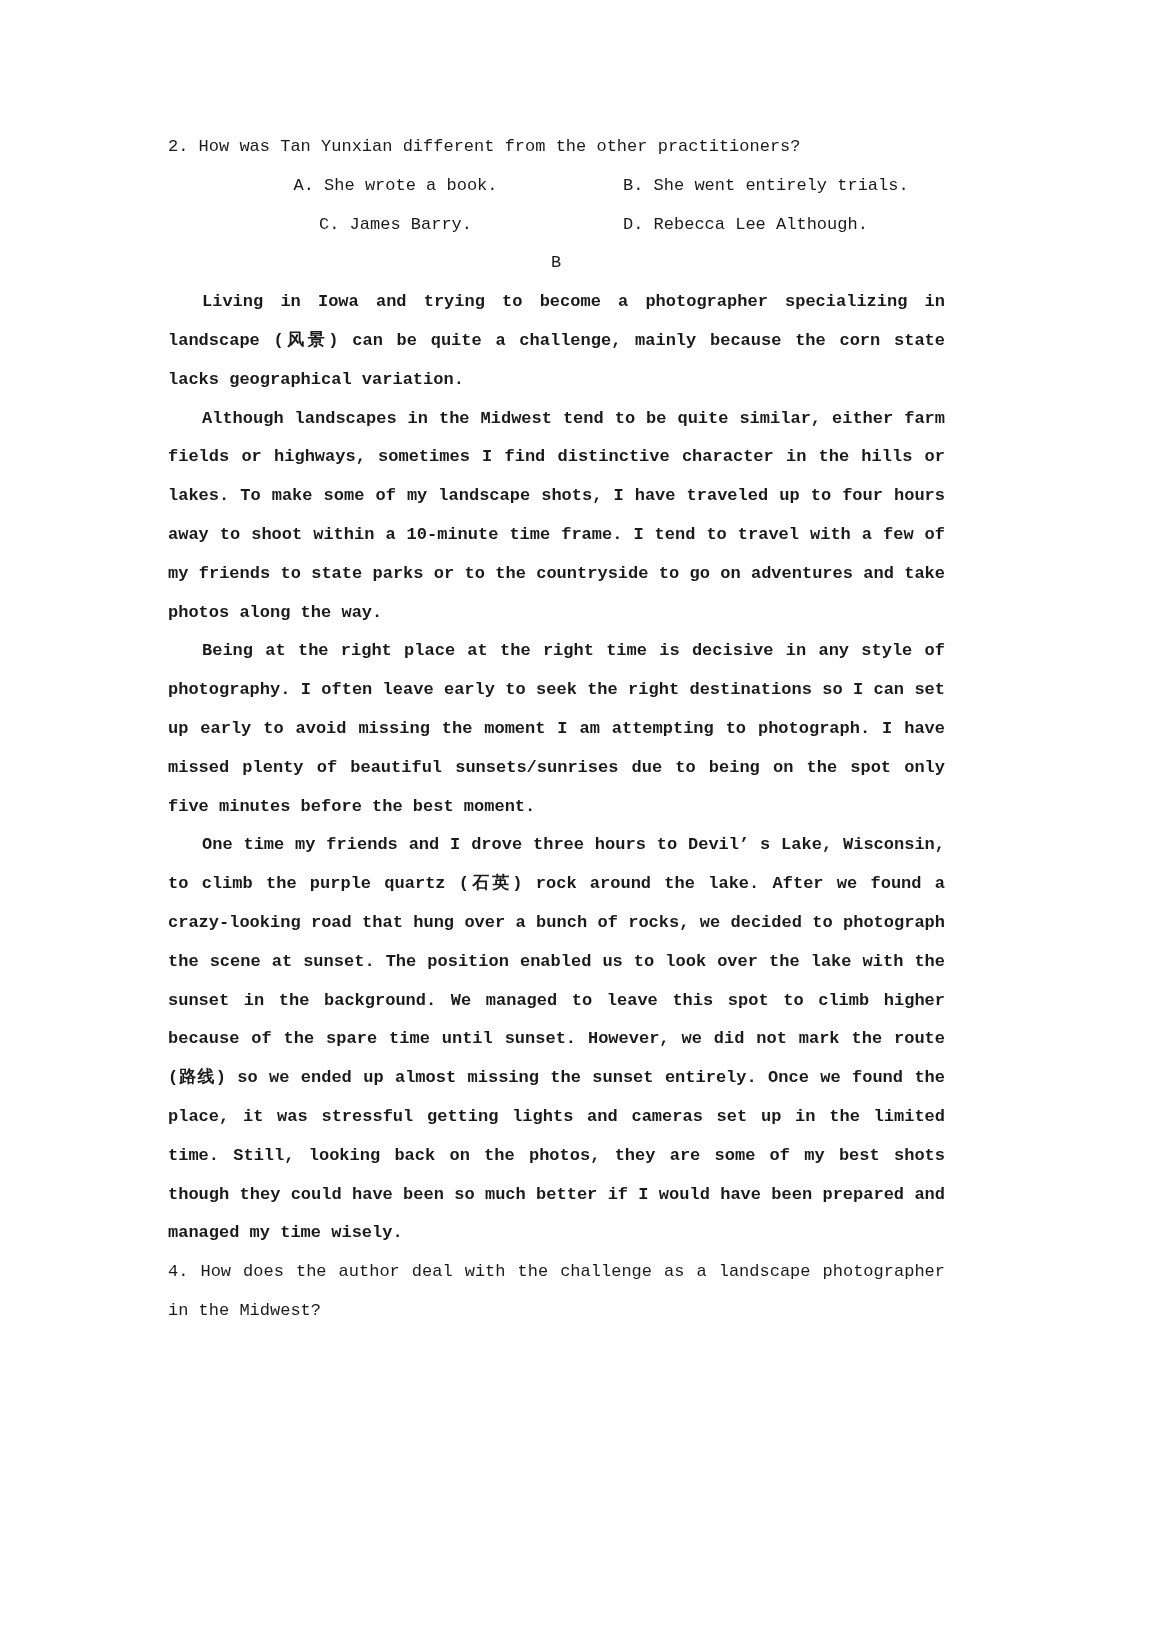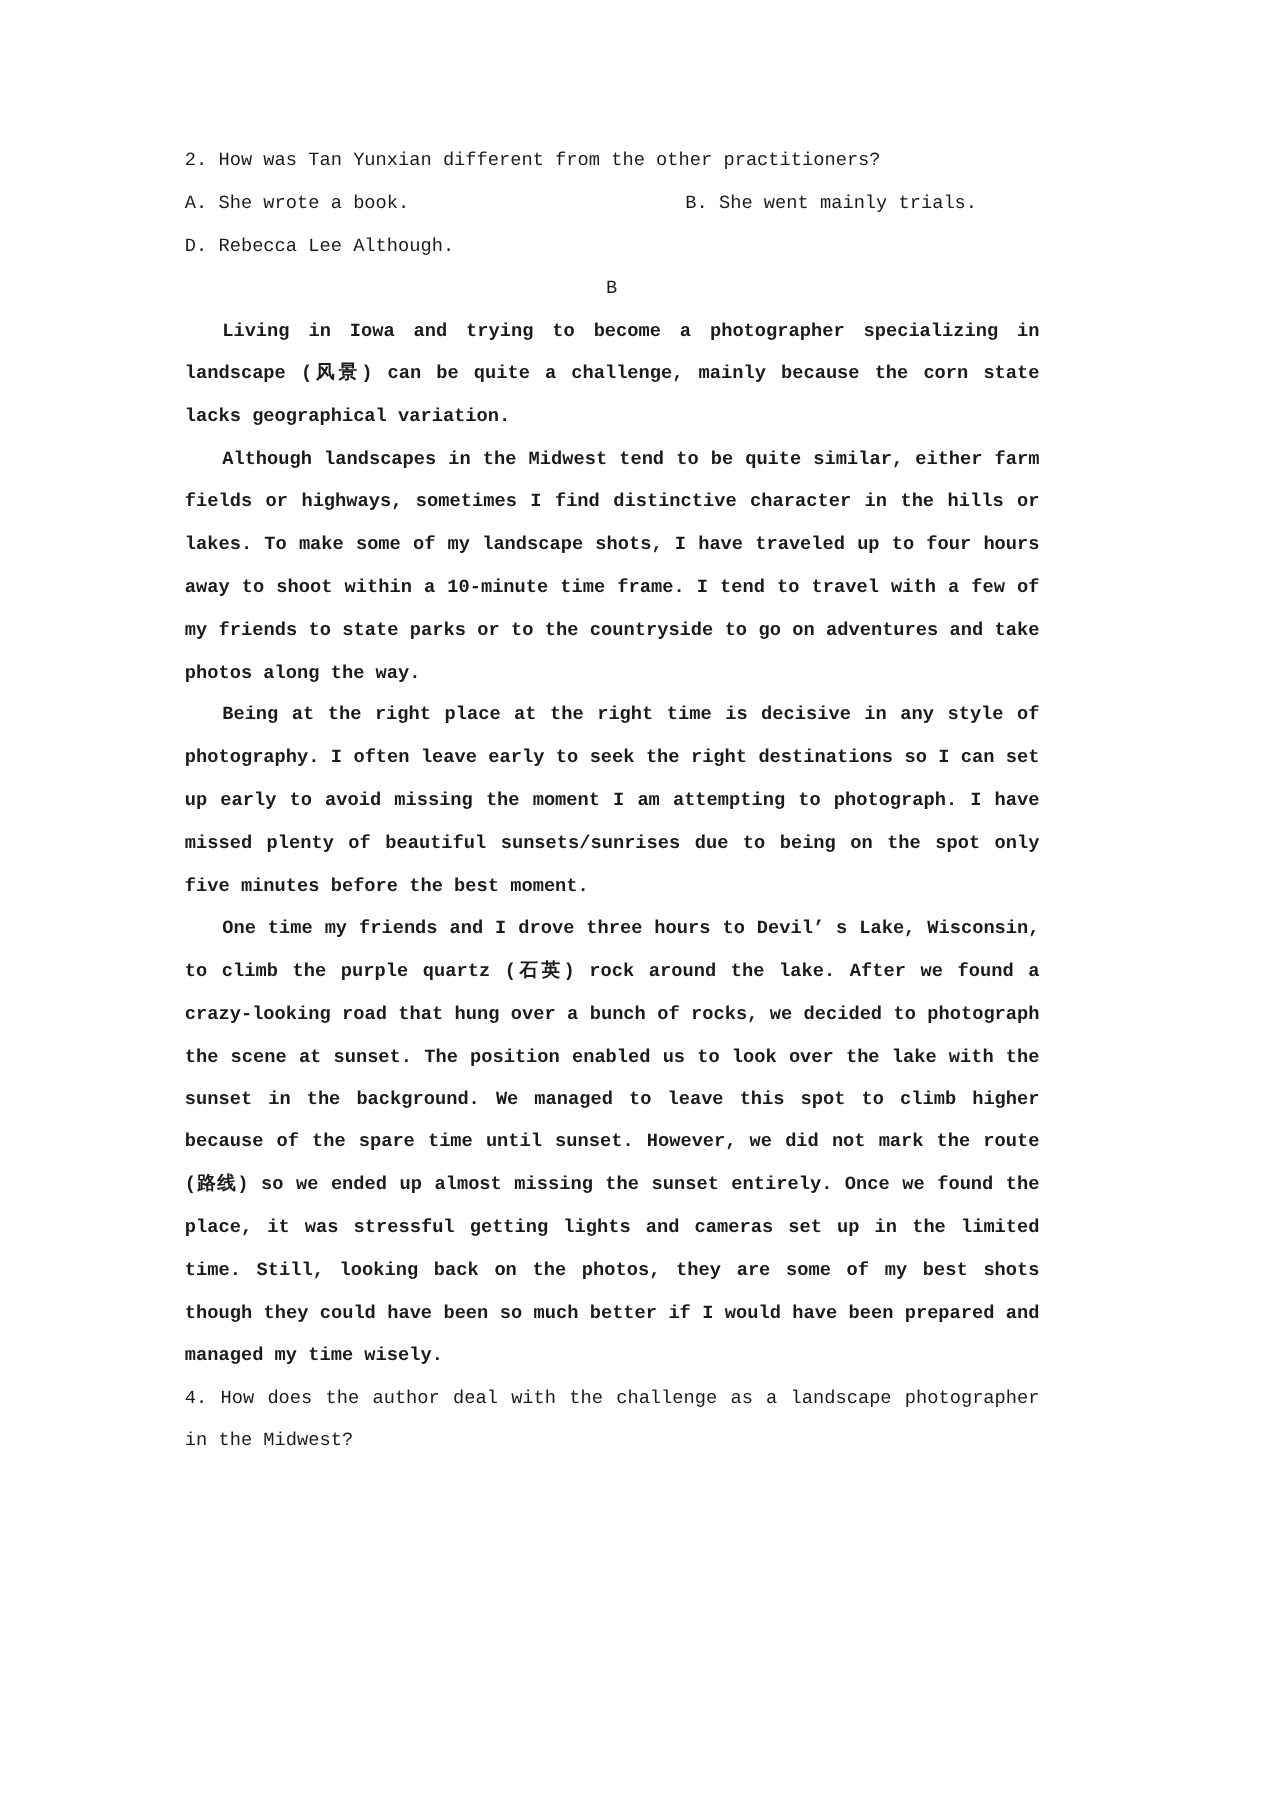--- a/index.html
+++ b/index.html
@@ -22,42 +22,43 @@
     line-height: 38.8px;
     white-space: normal;
   }
   .stem { text-align: justify; }
   .para {
     text-align: justify;
     text-indent: 34px;
     font-weight: bold;
   }
   .optrow { display: flex; }
-  .opt-left { flex: 0 0 455px; width: 455px; }
+  .opt-left { flex: 0 0 455px; width: 455px; text-align: center; }
   .opt-right { flex: 1 1 auto; }
   .section-label {
     text-align: center;
     letter-spacing: 1px;
   }
 </style>
 </head>
 <body>
 
 <div class="page">
 
   <div class="qblock">
     <div class="stem">2. How was Tan Yunxian different from the other practitioners?</div>
     <div class="optrow">
       <span class="opt-left">A. She wrote a book.</span>
-      <span class="opt-right">B. She went mainly trials.</span>
+      <span class="opt-right">B. She went entirely trials.</span>
     </div>
   </div>
 
   <div class="qblock">
     <div class="optrow">
+      <span class="opt-left">C. James Barry.</span>
       <span class="opt-right">D. Rebecca Lee Although.</span>
     </div>
   </div>
 
   <div class="section-label">B</div>
 
   <div class="passage">
     <div class="para">Living in Iowa and trying to become a photographer specializing in landscape (风景) can be quite a challenge, mainly because the corn state lacks geographical variation.</div>
     <div class="para">Although landscapes in the Midwest tend to be quite similar, either farm fields or highways, sometimes I find distinctive character in the hills or lakes. To make some of my landscape shots, I have traveled up to four hours away to shoot within a 10-minute time frame. I tend to travel with a few of my friends to state parks or to the countryside to go on adventures and take photos along the way.</div>
     <div class="para">Being at the right place at the right time is decisive in any style of photography. I often leave early to seek the right destinations so I can set up early to avoid missing the moment I am attempting to photograph. I have missed plenty of beautiful sunsets/sunrises due to being on the spot only five minutes before the best moment.</div>

